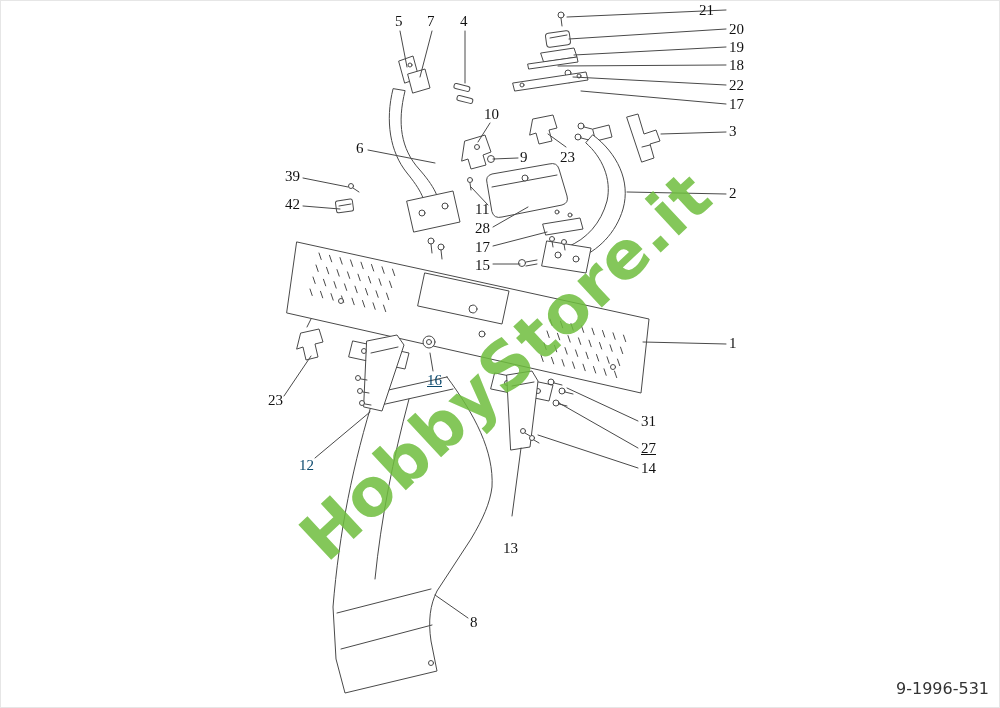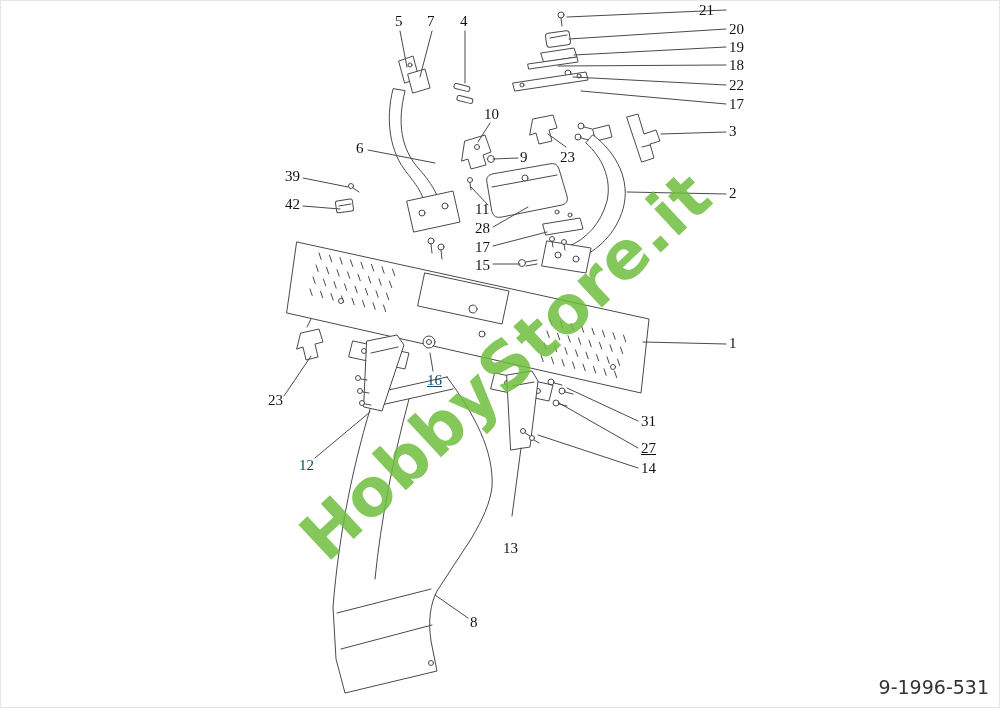--- a/index.html
+++ b/index.html
@@ -7,21 +7,21 @@
          font-family:"Liberation Sans",sans-serif;border:1px solid #e6e6e6;box-sizing:border-box;}
   .art{position:absolute;left:0;top:0;z-index:1;}
   .watermark{position:absolute;left:505px;top:365px;
              transform:translate(-50%,-50%) rotate(-43deg);
              font-family:"DejaVu Sans",sans-serif;font-weight:700;font-size:66px;
              letter-spacing:1px;color:#6fbe3e;opacity:.85;white-space:nowrap;
              z-index:5;pointer-events:none;}
   #callout-layer{position:absolute;left:0;top:0;width:100%;height:100%;z-index:10;}
   .callout{position:absolute;font-family:"Liberation Serif",serif;font-size:15px;
            line-height:16px;color:#111;}
-  .docnum{position:absolute;right:10px;bottom:9px;font-size:19px;color:#333;
+  .docnum{position:absolute;right:10px;bottom:9px;font-size:16px;color:#333;
           z-index:10;font-family:"DejaVu Sans",sans-serif;}
 </style>
 </head>
 <body>
 
 <div class="stage">
 
   <svg class="art" width="1000" height="708" viewBox="0 0 1000 708">
     <g stroke="#4a4a4a" stroke-width="1" fill="none" stroke-linejoin="round" stroke-linecap="round">
 

